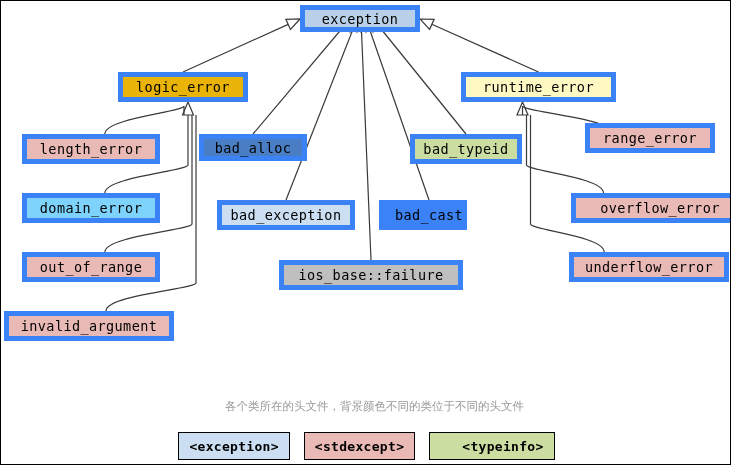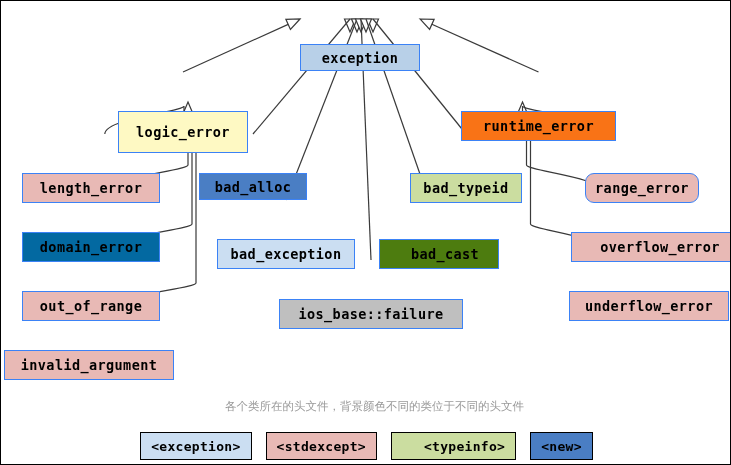--- a/index.html
+++ b/index.html
@@ -22,32 +22,31 @@
     position: absolute;
     left: 0;
     top: 0;
     width: 731px;
     height: 465px;
     pointer-events: none;
   }
   .node {
     position: absolute;
     box-sizing: border-box;
-    border: 1px solid #3b82f6;
+    border: 5px solid #3b82f6;
     display: flex;
     align-items: center;
     justify-content: center;
     font-family: "DejaVu Sans Mono", "Liberation Mono", monospace;
     font-size: 13.5px;
-    font-weight: bold;
+    font-weight: normal;
     color: #000000;
     letter-spacing: 0.4px;
     white-space: nowrap;
     z-index: 3;
-    margin-top: 39px;
   }
   .caption {
     position: absolute;
     left: 8px;
     top: 398px;
     width: 731px;
     text-align: center;
     font-family: "DejaVu Sans", "Liberation Sans", sans-serif;
     font-size: 11.5px;
     color: #9a9a9a;
@@ -105,38 +104,37 @@
       <path d="M103.8,251 C103.8,235 191,229 191,223 L191,114" stroke="#3a3a3a" stroke-width="1.2" fill="none"></path>
       <path d="M105,310 C105,294 195,288 195,282 L195,114" stroke="#3a3a3a" stroke-width="1.2" fill="none"></path>
       <polygon points="521.5,101 527,114 516,114" fill="#ffffff" stroke="#3a3a3a" stroke-width="1.2" stroke-linejoin="miter"></polygon>
       <path d="M612.6,133 C612.6,117 521.5,111 521.5,105 L521.5,114" stroke="#3a3a3a" stroke-width="1.2" fill="none"></path>
       <path d="M602.56,192 C602.56,176 525.5,170 525.5,164 L525.5,114" stroke="#3a3a3a" stroke-width="1.2" fill="none"></path>
       <path d="M603.2,251 C603.2,235 529.5,229 529.5,223 L529.5,114" stroke="#3a3a3a" stroke-width="1.2" fill="none"></path>
     </svg>
 
   <div id="node-layer">
       <div class="node" style="left: 299px; top: 4px; width: 120px; height: 27px; background: rgb(184, 208, 232);">exception</div>
-      <div class="node" style="left: 117px; top: 71px; width: 130px; height: 42px; background: #fef9c3;">logic_error</div>
-      <div class="node" style="left: 460px; top: 71px; width: 155px; height: 30px; background: #f97316;">runtime_error</div>
+      <div class="node" style="left: 117px; top: 71px; width: 130px; height: 30px; background: #eab308;">logic_error</div>
+      <div class="node" style="left: 460px; top: 71px; width: 155px; height: 30px; background: #fef9c3;">runtime_error</div>
       <div class="node" style="left: 21px; top: 133px; width: 138px; height: 30px; background: rgb(232, 185, 181);">length_error</div>
-      <div class="node" style="left: 21px; top: 192px; width: 138px; height: 30px; background: #0369a1;">domain_error</div>
+      <div class="node" style="left: 21px; top: 192px; width: 138px; height: 30px; background: #7dd3fc;">domain_error</div>
       <div class="node" style="left: 21px; top: 251px; width: 138px; height: 30px; background: rgb(232, 185, 181);">out_of_range</div>
       <div class="node" style="left: 3px; top: 310px; width: 170px; height: 30px; background: rgb(232, 185, 181);">invalid_argument</div>
       <div class="node" style="left: 198px; top: 133px; width: 108px; height: 27px; background: rgb(74, 126, 196);">bad_alloc</div>
       <div class="node" style="left: 216px; top: 199px; width: 138px; height: 30px; background: rgb(203, 222, 242);">bad_exception</div>
       <div class="node" style="left: 278px; top: 259px; width: 184px; height: 30px; background: rgb(191, 191, 191);">ios_base::failure</div>
       <div class="node" style="left: 409px; top: 133px; width: 112px; height: 30px; background: rgb(203, 221, 160);">bad_typeid</div>
-      <div class="node" style="left: 378px; top: 199px; width: 120px; height: 30px; background: #4d7c0f; padding-left: 12px;">bad_cast</div>
-      <div class="node" style="left: 584px; top: 133px; width: 114px; height: 30px; background: rgb(232, 185, 181); border-radius: 9px;">range_error</div>
+      <div class="node" style="left: 378px; top: 199px; width: 88px; height: 30px; background: #3b82f6; padding-left: 12px;">bad_cast</div>
+      <div class="node" style="left: 584px; top: 122px; width: 130px; height: 30px; background: rgb(232, 185, 181);">range_error</div>
       <div class="node" style="left: 570px; top: 192px; width: 178px; height: 30px; background: rgb(232, 185, 181);">overflow_error</div>
       <div class="node" style="left: 568px; top: 251px; width: 160px; height: 30px; background: rgb(232, 185, 181);">underflow_error</div>
     </div>
 
   <div class="caption">各个类所在的头文件，背景颜色不同的类位于不同的头文件</div>
 
   <div class="legend" id="legend">
       <div class="legend-item" style="background: rgb(203, 222, 242);">&lt;exception&gt;</div>
       <div class="legend-item" style="background: rgb(232, 185, 181);">&lt;stdexcept&gt;</div>
       <div class="legend-item" style="background: rgb(203, 221, 160); padding-left: 32px;">&lt;typeinfo&gt;</div>
-      <div class="legend-item" style="background: rgb(74, 126, 196);">&lt;new&gt;</div>
     </div>
 
 </div>
 
 </body></html>

